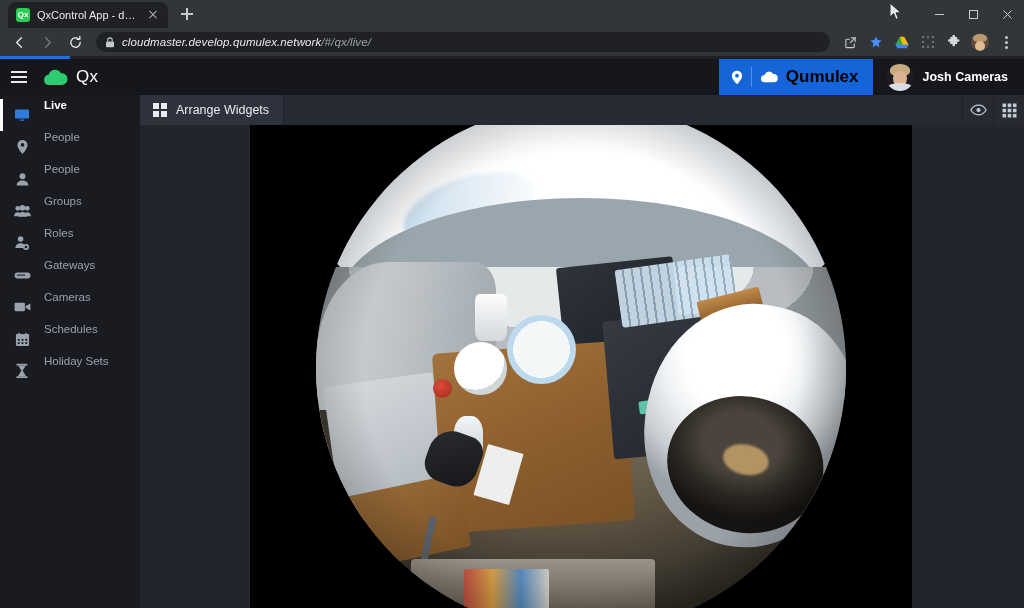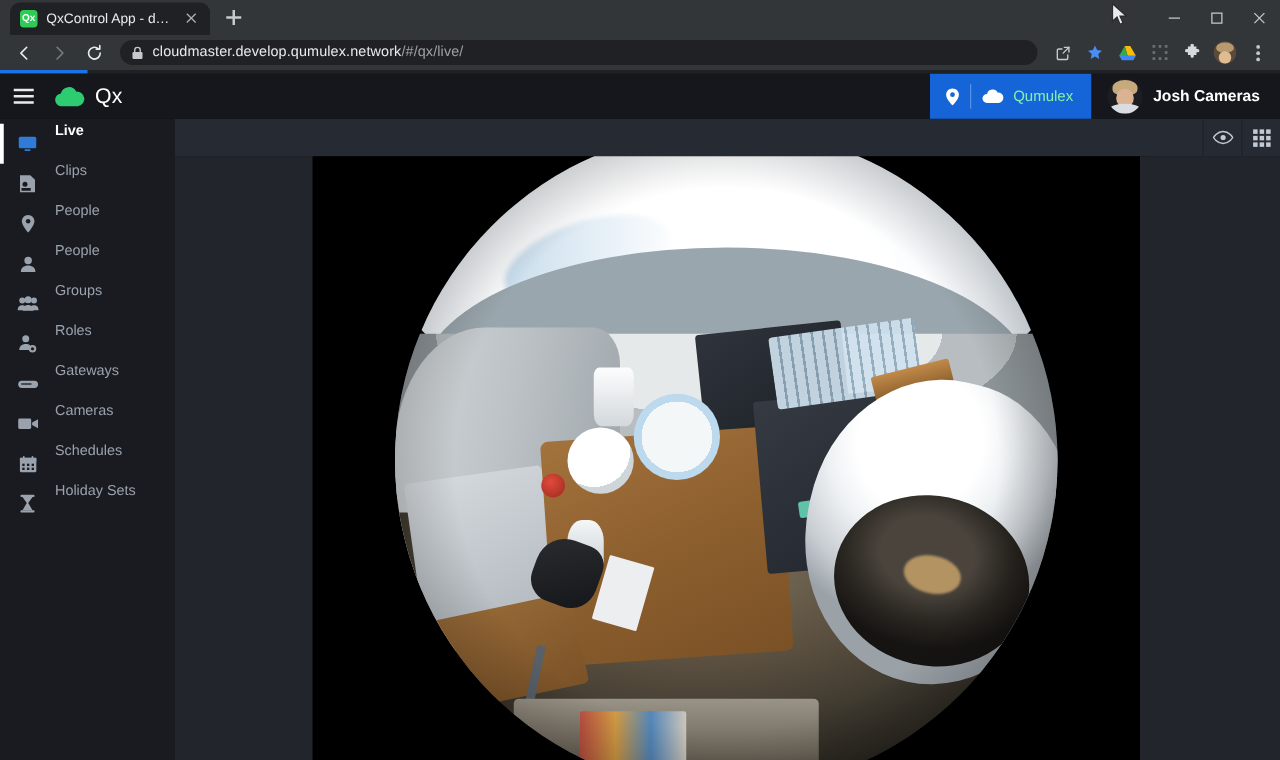--- a/index.html
+++ b/index.html
@@ -67,21 +67,21 @@
   }
 
   .toolbar {
     height: 28px; background: #323639;
     display: flex; align-items: center; padding: 0 6px; gap: 2px;
   }
   .navbtn { width: 26px; height: 26px; display: flex; align-items: center; justify-content: center; border-radius: 50%; }
   .omnibox {
     flex: 1; height: 20px; background: #202124; border-radius: 10px;
     display: flex; align-items: center; padding: 0 9px; gap: 7px;
-    margin: 0 6px; min-width: 0;
+    margin: 0 6px; min-width: 0; font-style: italic;
   }
   .omnibox-text { font-size: 11.5px; color: #e8eaed; white-space: nowrap; letter-spacing: .1px; }
   .omnibox-text .path { color: #9aa0a6; }
   .tb-icons { display: flex; align-items: center; gap: 2px; }
   .tb-icon { width: 24px; height: 24px; display: flex; align-items: center; justify-content: center; }
   .profile-pic {
     width: 18px; height: 18px; border-radius: 50%; overflow: hidden;
     background: #5b4a3a; position: relative;
   }
   .profile-pic::before {
@@ -108,21 +108,21 @@
   .hamburger { width: 38px; display: flex; flex-direction: column; gap: 3px; align-items: center; }
   .hamburger i { width: 16px; height: 2px; background: #e8eaed; display: block; }
   .cloudlogo { width: 34px; display: flex; align-items: center; justify-content: center; }
   .brand { font-size: 17px; color: #fff; font-weight: 500; letter-spacing: .2px; padding-left: 4px; }
   .spacer { flex: 1; }
 
   .place-btn {
     height: 36px; background: #1565d8; display: flex; align-items: center;
     gap: 8px; padding: 0 14px 0 12px;
   }
-  .place-btn .lbl { font-size: 12px; color: #86efac; font-weight: normal; }
+  .place-btn .lbl { font-size: 17px; color: #000000; font-weight: bold; }
   .divider-v { width: 1px; height: 20px; background: rgba(255,255,255,.28); }
 
   .user-box { display: flex; align-items: center; gap: 9px; padding: 0 16px 0 13px; height: 36px; }
   .avatar {
     width: 28px; height: 28px; border-radius: 50%; overflow: hidden;
     position: relative; background: #1b1d23; flex: none;
   }
   .avatar .hair { position:absolute; left:4px; top:1px; width:20px; height:12px; background:#c6aa7e; border-radius:50% 50% 35% 35%; }
   .avatar .face { position:absolute; left:7px; top:8px; width:14px; height:15px; background:#dcb392; border-radius:48%; }
   .avatar .shirt{ position:absolute; left:2px; bottom:0; width:24px; height:8px; background:#d9dde2; border-radius:50% 50% 0 0; }
@@ -484,30 +484,20 @@
           <span class="ico">
             <svg width="16" height="16" viewBox="0 0 16 16">
                 <rect x="1" y="2.4" width="14" height="9.2" rx="1.2" fill="#2f7bd8"></rect>
                 <rect x="5.6" y="12.4" width="4.8" height="1.3" rx=".5" fill="#2f7bd8"></rect>
               </svg>
           </span>
           <span class="lbl">Live</span>
         </div>
 
 
-        <div class="nav-item">
-          <span class="ico">
-            <svg width="14" height="16" viewBox="0 0 14 16">
-                <path d="M1 1.2 h8.2 L13 4.8 V14.8 H1 Z" fill="#9aa2ad"></path>
-                <circle cx="5" cy="8.4" r="2" fill="#191b21"></circle>
-                <rect x="2.2" y="11.4" width="7.4" height="2.2" fill="#191b21"></rect>
-              </svg>
-          </span>
-          <span class="lbl">Clips</span>
-        </div>
 
         <div class="nav-item">
           <span class="ico">
             <svg width="13" height="16" viewBox="0 0 13 16">
                 <path d="M6.5 1 C3.7 1 1.5 3.2 1.5 6 C1.5 9.7 6.5 15 6.5 15 S11.5 9.7 11.5 6 C11.5 3.2 9.3 1 6.5 1 Z" fill="#9aa2ad"></path>
                 <circle cx="6.5" cy="5.9" r="1.8" fill="#191b21"></circle>
               </svg>
           </span>
           <span class="lbl">People</span>
         </div>
@@ -600,20 +590,29 @@
             </svg>
           </span>
           <span class="lbl">Holiday Sets</span>
         </div>
 
       </nav>
 
       <main class="content">
 
         <div class="widgetbar">
+          <div class="arrange">
+            <span class="grid-ico">
+                <i></i>
+                <i></i>
+                <i></i>
+                <i></i>
+              </span>
+            <span class="lbl">Arrange Widgets</span>
+          </div>
           <div class="wb-right">
             <div class="wb-btn">
               <svg width="17" height="12" viewBox="0 0 18 12">
                   <path d="M9 0.9 C3.7 0.9 0.9 6 0.9 6 C0.9 6 3.7 11.1 9 11.1 C14.3 11.1 17.1 6 17.1 6 C17.1 6 14.3 0.9 9 0.9 Z" fill="none" stroke="#c3c9d2" stroke-width="1.3"></path>
                   <circle cx="9" cy="6" r="2.2" fill="#c3c9d2"></circle>
                 </svg>
             </div>
             <div class="wb-btn">
               <svg width="15" height="15" viewBox="0 0 15 15">
                 <g fill="#c3c9d2">

